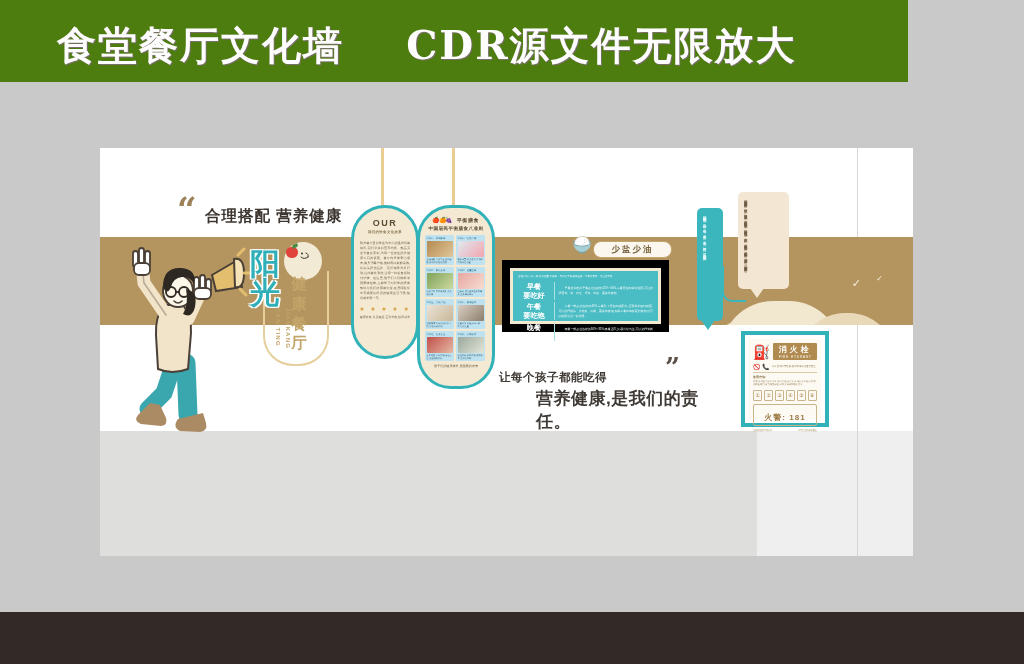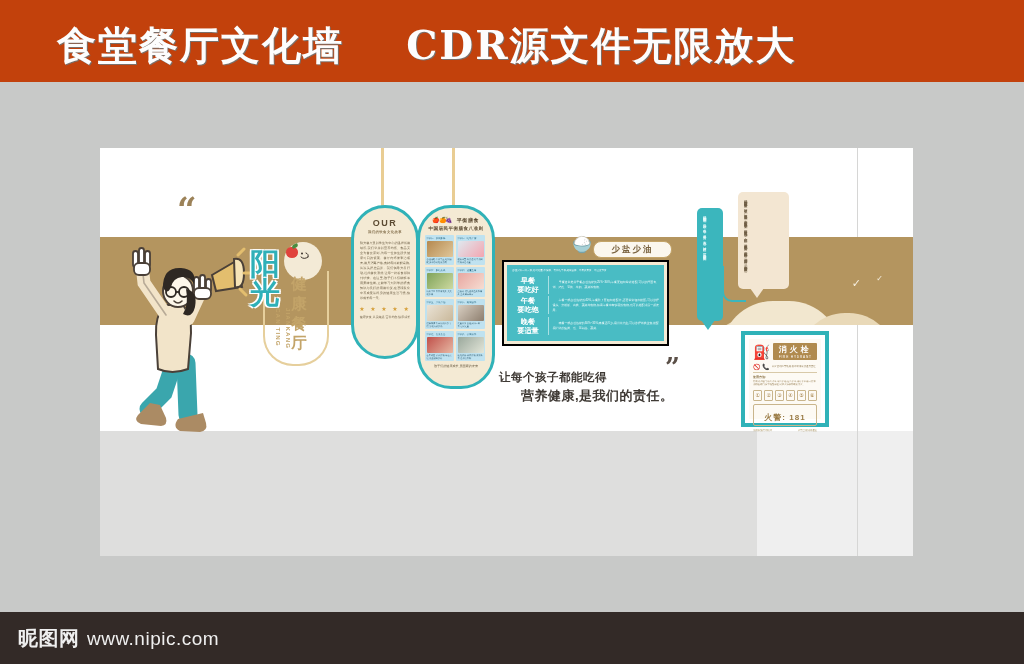--- a/index.html
+++ b/index.html
@@ -6,22 +6,22 @@
   html,body{margin:0;padding:0;}
   body{
     width:1024px;height:664px;
     background:#c8c9c8;
     font-family:"Liberation Sans","DejaVu Sans",sans-serif;
     overflow:hidden;position:relative;
   }
 
   
   .topbar{
-    position:absolute;left:0;top:0;width:1024px;height:82px;
-    background:#c2410c;
+    position:absolute;left:0;top:0;width:908px;height:82px;
+    background:#4d7c0f;
   }
   .topbar .title{
     position:absolute;left:57px;top:19px;
     color:#fdfdfd;font-size:39px;font-weight:bold;letter-spacing:2px;
     font-family:"DejaVu Serif","Liberation Serif",serif;
     white-space:pre;
     text-shadow:1px 1px 0 #7a6f6a;
   }
   .botbar{
     position:absolute;left:0;top:612px;width:1024px;height:52px;
@@ -139,39 +139,39 @@
 
   
   .bowl{position:absolute;left:472px;top:89px;font-size:16px;line-height:1;}
   .badge3{
     position:absolute;left:493px;top:93px;width:77px;height:15px;
     border:1.4px solid #c3a469;border-radius:8px;background:#fbf7ee;
     color:#7a6340;font-size:8.5px;font-weight:bold;text-align:center;line-height:15px;
     letter-spacing:2px;
   }
   .board{
-    position:absolute;left:402px;top:112px;width:167px;height:86px;
-    background:#f4ead4;border:2px solid #000000;padding:3px;box-sizing:border-box;
+    position:absolute;left:402px;top:112px;width:167px;height:72px;
+    background:#f4ead4;border:8px solid #000000;padding:3px;box-sizing:border-box;
   }
   .board-in{width:100%;height:100%;background:#49bcc4;box-sizing:border-box;padding:4px 5px;}
   .board-lead{font-size:2.5px;color:#eaf8f9;line-height:1.55;margin-bottom:3px;}
   .row{display:flex;align-items:center;margin-bottom:2.5px;}
   .row .lab{
     width:32px;flex:none;color:#ffffff;font-size:7.2px;font-weight:bold;
     text-align:center;line-height:1.25;
   }
   .row .sep{width:1px;align-self:stretch;background:#a9e0e3;margin:0 4px;}
   .row .txt{font-size:2.9px;color:#f2fbfb;line-height:1.62;text-align:justify;text-indent:6px;}
 
   .slogan{
     position:absolute;left:399px;top:222px;width:210px;
     color:#4a4views;font-size:11px;
   }
   .slogan .l1{color:#3f3a35;font-size:11.5px;font-weight:bold;letter-spacing:.5px;}
-  .slogan .l2{color:#3f3a35;font-size:13px;font-weight:bold;letter-spacing:.5px;margin-left:22px;margin-top:2px;}
+  .slogan .l2{color:#3f3a35;font-size:17px;font-weight:bold;letter-spacing:.5px;margin-left:37px;margin-top:2px;}
   .quote-close{
     position:absolute;left:565px;top:210px;color:#5b5048;font-size:26px;
     font-weight:bold;line-height:.7;font-family:"DejaVu Serif","Liberation Serif",serif;
   }
 
   
   .bub{position:absolute;border-radius:5px;box-sizing:border-box;}
   .bub-teal{left:597px;top:60px;width:26px;height:113px;background:#3bb6bd;}
   .bub-teal .tail{position:absolute;left:4px;bottom:-9px;width:0;height:0;
     border-left:7px solid transparent;border-right:7px solid transparent;border-top:10px solid #3bb6bd;}
@@ -233,20 +233,21 @@
     <div class="hill1"></div>
     <div class="hill2"></div>
     <div class="bird" style="right:52px;bottom:36px;">✓</div>
     <div class="bird" style="right:30px;bottom:42px;font-size:8px;">✓</div>
   </div>
 
   <div class="hang" style="left:281px;height:60px;"></div>
   <div class="hang" style="left:352px;height:60px;"></div>
 
   <div class="quote-open">“</div>
+  <div class="headline">合理搭配 营养健康</div>
 
   <svg class="person" viewBox="0 0 130 195">
 
     <path d="M54 120 L44 150 L28 166" stroke="#3aa6ad" stroke-width="17" fill="none" stroke-linecap="round"></path>
 
     <path d="M30 160 L18 172 q-5 6 3 9 l20 2 q7 -1 5 -8 l-6 -13 z" fill="#ab8b64"></path>
 
     <path d="M66 120 L68 172" stroke="#3aa6ad" stroke-width="19" fill="none" stroke-linecap="round"></path>
 
     <path d="M58 176 q-6 8 2 12 l20 1 q8 -1 6 -9 l-3 -10 z" fill="#ab8b64"></path>
@@ -443,17 +444,13 @@
       <div class="fh-foot">
         <span>消防设施请勿损坏</span>
         <span>严禁占用消防通道</span>
       </div>
     </div>
   </div>
 
 </div>
 
 <div class="botbar">
-  <div class="brand">
-    <span>昵图网</span>
-    <span class="dom">www.nipic.com</span>
-  </div>
 </div>
 
 </body></html>

